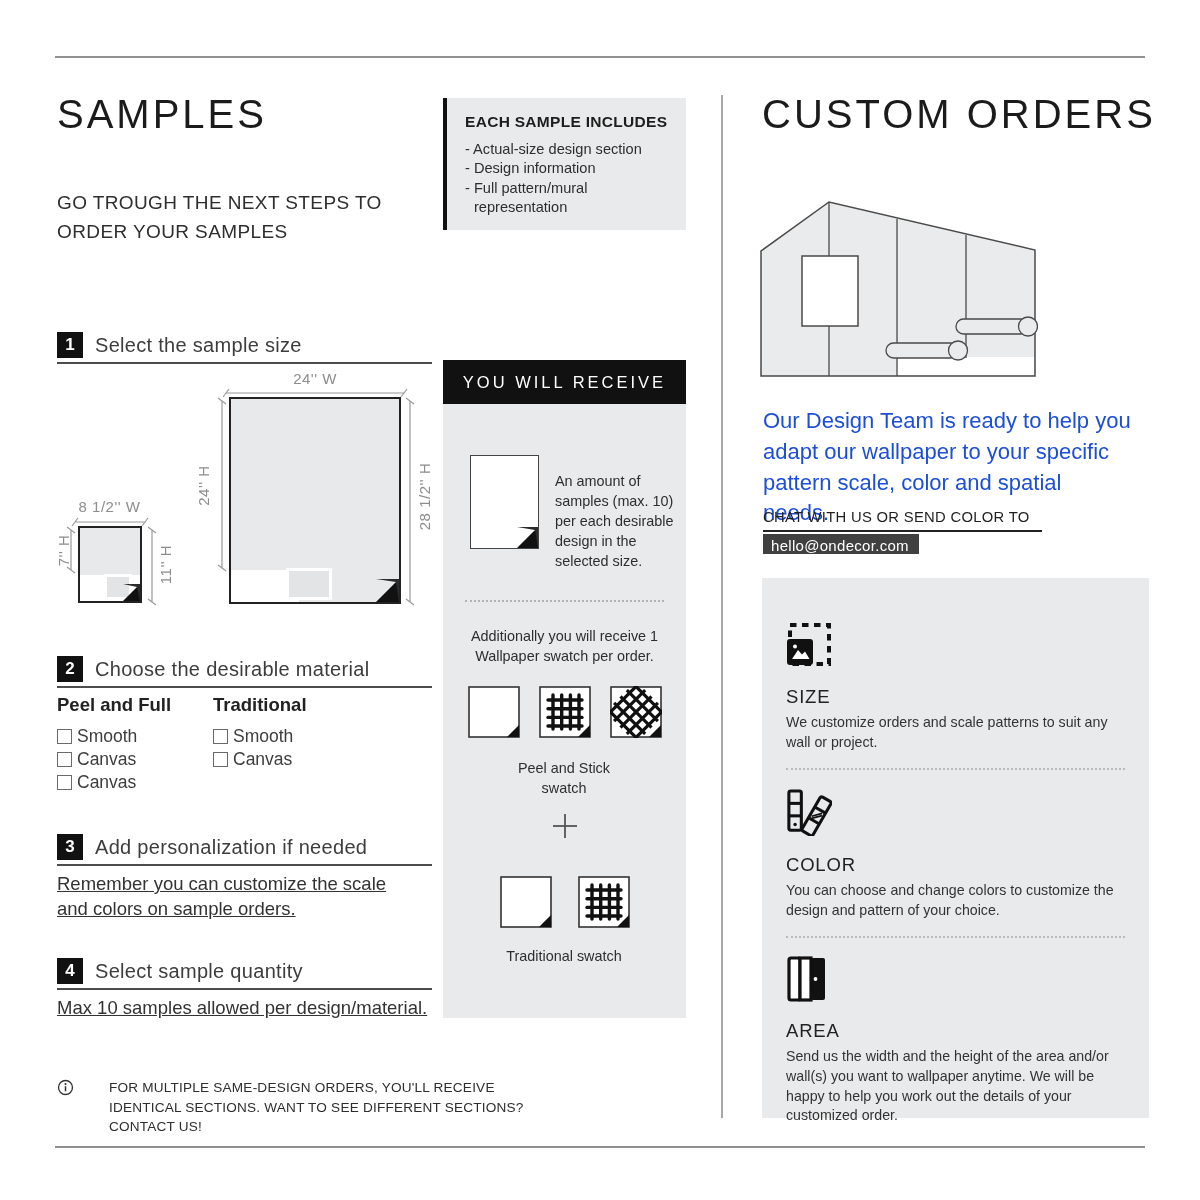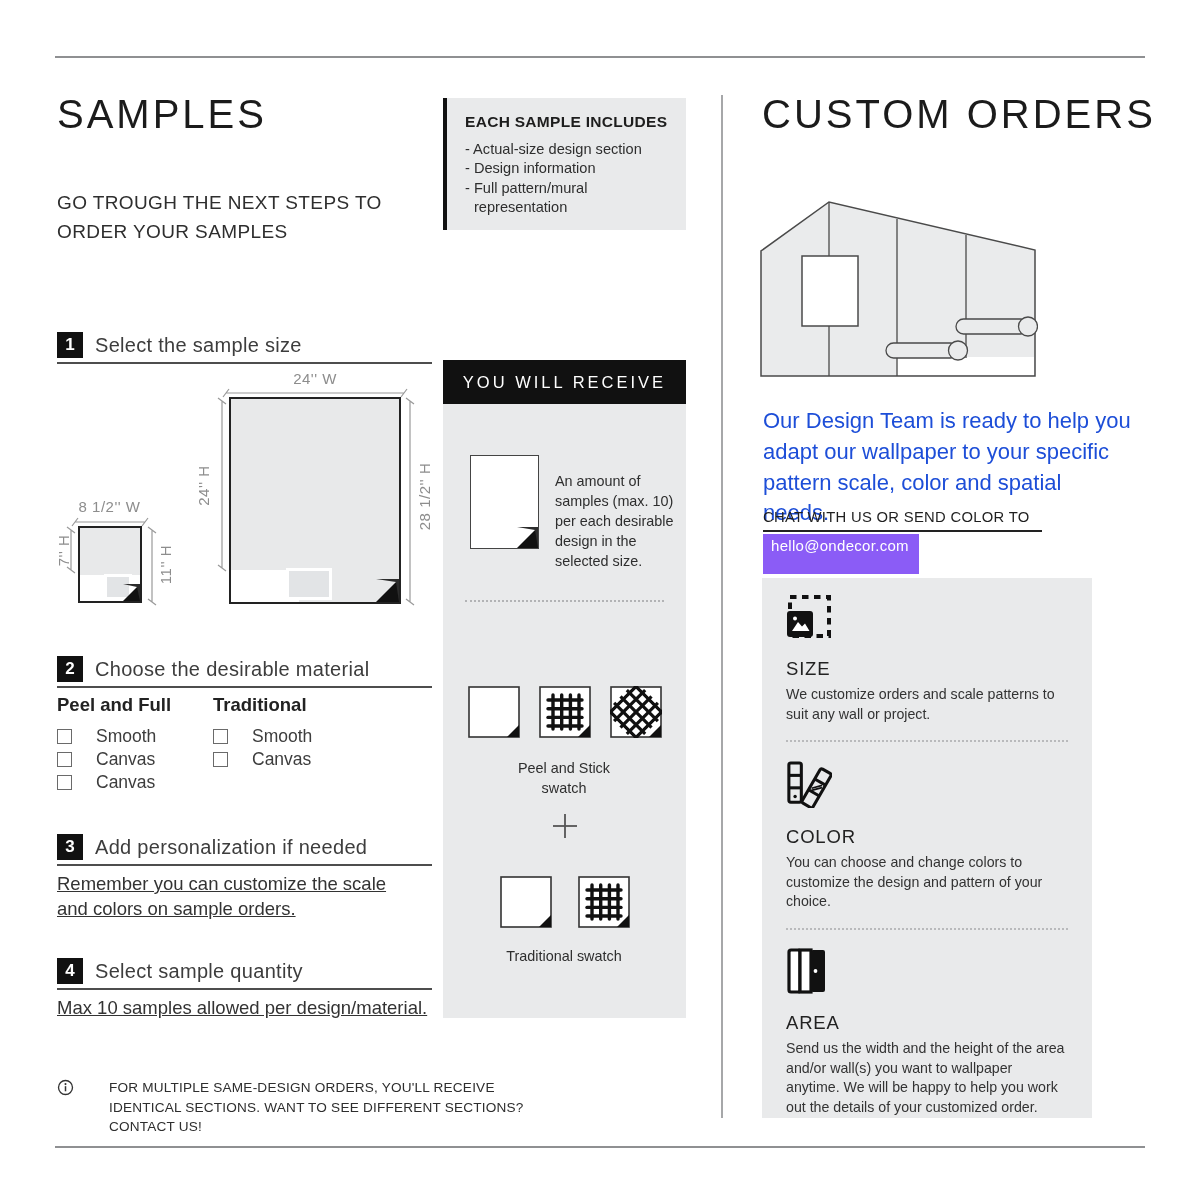--- a/index.html
+++ b/index.html
@@ -26,21 +26,21 @@
   .samp .strip{position:absolute;background:#fff;}
   .samp .chip{position:absolute;background:#e2e4e6;border:3px solid #fff;}
   .fold{position:absolute;right:0;bottom:0;width:0;height:0;border-style:solid;}
   .dimlabel{position:absolute;font-size:15px;color:#8d8d8d;letter-spacing:.5px;}
   .vlabel{position:absolute;font-size:15px;color:#8d8d8d;letter-spacing:.5px;text-align:center;
           transform:rotate(-90deg);}
 
   
   .matcol{position:absolute;}
   .mat-title{font-size:18.5px;font-weight:700;color:#222;margin-bottom:9px;}
-  .mat-opt{display:flex;align-items:center;gap:24px;font-size:17.5px;color:#3d3d3d;height:23px;}
+  .mat-opt{display:flex;align-items:center;gap:5px;font-size:17.5px;color:#3d3d3d;height:23px;}
   .cb{width:13px;height:13px;border:1.5px solid #6a6a6a;display:inline-block;flex:0 0 auto;}
 
   .body-text{font-size:18.5px;line-height:1.35;color:#333;text-decoration:underline;}
 
   .footnote{display:flex;gap:8px;width:490px;font-size:13.6px;line-height:1.45;
             letter-spacing:.2px;color:#2e2e2e;}
 
   
   .includes{position:absolute;left:443px;top:98px;width:243px;height:132px;background:#e9eaeb;
             border-left:4px solid #111;box-sizing:border-box;padding:15px 10px 0 18px;}
@@ -57,24 +57,24 @@
          border:1.5px solid #444;}
   .rec-text{position:absolute;left:112px;top:112px;width:128px;font-size:14.4px;line-height:1.38;color:#2e2e2e;}
   .dotted{border-top:2px dotted #b2b3b5;}
   .center-text{position:absolute;text-align:center;font-size:14.4px;line-height:1.4;color:#2e2e2e;}
   .swrow{position:absolute;left:0;width:243px;display:flex;justify-content:center;}
 
   
   .intro{font-size:22px;line-height:1.4;color:#1d4ed8;width:370px;}
   .chat{font-size:14.8px;letter-spacing:.3px;color:#1f1f1f;border-bottom:2px solid #222;
         display:inline-block;padding:0 12px 5px 0;}
-  .email{display:inline-block;background:#8b5cf6;color:#fff;font-size:15px;letter-spacing:.3px;
-         padding:3px 10px 20px 8px;}
-  .features{position:absolute;left:762px;top:578px;width:330px;height:540px;background:#e9eaeb;
-            box-sizing:border-box;padding:16px 24px 0 24px;}
+  .email{display:inline-block;background:#404040;color:#fff;font-size:15px;letter-spacing:.3px;
+         padding:3px 10px 0 8px;}
+  .features{position:absolute;left:762px;top:578px;width:387px;height:540px;background:#e9eaeb;
+            box-sizing:border-box;padding:44px 24px 0 24px;}
   .f-title{font-size:18.5px;letter-spacing:.8px;color:#222;margin:14px 0 5px 0;}
   .f-text{font-size:14.2px;line-height:1.38;color:#333;max-width:350px;}
   .f-div{border-top:2px dotted #b9babc;margin:16px 0 18px 0;}
 </style>
 </head>
 <body>
 
 <div class="canvas">
 
   <div class="rule" style="top:56px;"></div>
@@ -195,20 +195,21 @@
   <div class="receive">
     <div class="hdr">YOU WILL RECEIVE</div>
 
     <div class="sheet">
       <div class="fold" style="border-left:18px solid transparent;border-bottom:18px solid #111;"></div>
     </div>
     <div class="rec-text">An amount of samples (max. 10) per each desirable design in the selected size.</div>
 
     <div class="abs dotted" style="left:22px;top:240px;width:199px;"></div>
 
+    <div class="center-text" style="left:10px;top:266px;width:223px;">Additionally you will receive 1 Wallpaper swatch per order.</div>
 
     <div class="swrow" style="top:326px;gap:19px;">
       <svg width="52" height="52" viewBox="0 0 52 52">
         <rect x="1" y="1" width="50" height="50" fill="#fff" stroke="#333" stroke-width="1.6"></rect>
         <path d="M51 39 V51 H39 Z" fill="#111"></path>
       </svg>
       <svg width="52" height="52" viewBox="0 0 52 52">
         <rect x="1" y="1" width="50" height="50" fill="#fff" stroke="#333" stroke-width="1.6"></rect>
         <g stroke="#111" stroke-width="3.4" stroke-linecap="round">
           <line x1="14" y1="9" x2="14" y2="43"></line>

